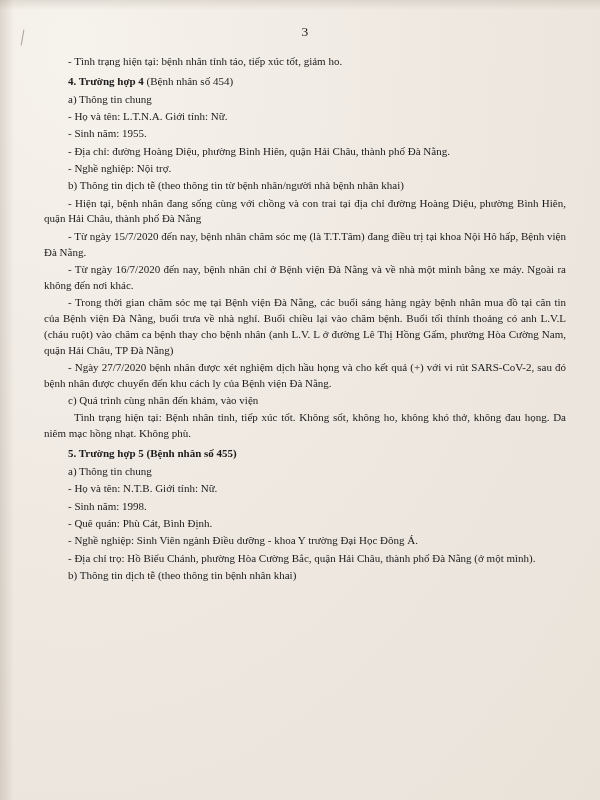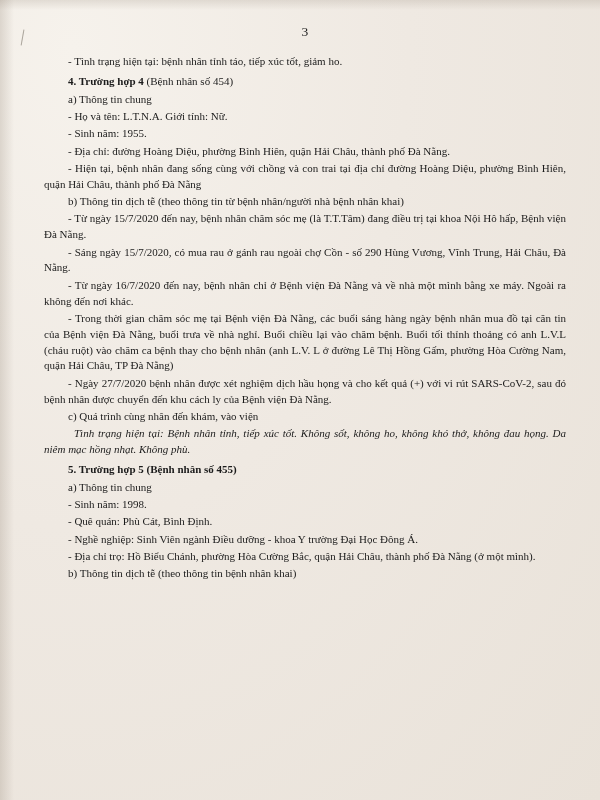--- a/index.html
+++ b/index.html
@@ -36,21 +36,20 @@
     text-justify: inter-word;
   }
   p {
     margin: 0 0 1.5px 0;
   }
   .indent {
     text-indent: 24px;
   }
   .indent-lg {
     text-indent: 30px;
-    font-style: italic;
   }
   .bold {
     font-weight: bold;
   }
   .heading {
     text-indent: 24px;
     margin-top: 4px;
     margin-bottom: 2px;
   }
   .heading .bold {
@@ -96,30 +95,31 @@
 
   <div class="page-number">3</div>
 
   <div class="content" id="content">
       <p class="indent">- Tình trạng hiện tại: bệnh nhân tỉnh táo, tiếp xúc tốt, giảm ho.</p>
       <p class="heading"><span class="bold">4. Trường hợp 4</span><span> (Bệnh nhân số 454)</span></p>
       <p class="indent">a) Thông tin chung</p>
       <p class="indent">- Họ và tên: L.T.N.A. Giới tính: Nữ.</p>
       <p class="indent">- Sinh năm: 1955.</p>
       <p class="indent">- Địa chỉ: đường Hoàng Diệu, phường Bình Hiên, quận Hải Châu, thành phố Đà Nẵng.</p>
+      <p class="indent">- Nghề nghiệp: Nội trợ.</p>
+      <p class="indent">b) Thông tin dịch tễ (theo thông tin từ bệnh nhân/người nhà bệnh nhân khai)</p>
       <p class="indent">- Hiện tại, bệnh nhân đang sống cùng với chồng và con trai tại địa chỉ đường Hoàng Diệu, phường Bình Hiên, quận Hải Châu, thành phố Đà Nẵng</p>
-      <p class="indent">b) Thông tin dịch tễ (theo thông tin từ bệnh nhân/người nhà bệnh nhân khai)</p>
       <p class="indent">- Từ ngày 15/7/2020 đến nay, bệnh nhân chăm sóc mẹ (là T.T.Tâm) đang điều trị tại khoa Nội Hô hấp, Bệnh viện Đà Nẵng.</p>
-      <p class="indent">- Sáng ngày 15/7/2020, có mua rau ở gánh rau ngoài chợ Cồn - số 290 Hùng Vương, Vĩnh Trung, Hải Châu, Đà Nẵng.</p>
       <p class="indent">- Từ ngày 16/7/2020 đến nay, bệnh nhân chỉ ở Bệnh viện Đà Nẵng và về nhà một mình bằng xe máy. Ngoài ra không đến nơi khác.</p>
       <p class="indent">- Trong thời gian chăm sóc mẹ tại Bệnh viện Đà Nẵng, các buổi sáng hàng ngày bệnh nhân mua đồ tại căn tin của Bệnh viện Đà Nẵng, buổi trưa về nhà nghỉ. Buổi chiều lại vào chăm bệnh. Buổi tối thỉnh thoảng có anh L.V.L (cháu ruột) vào chăm ca bệnh thay cho bệnh nhân (anh L.V. L ở đường Lê Thị Hồng Gấm, phường Hòa Cường Nam, quận Hải Châu, TP Đà Nẵng)</p>
       <p class="indent">- Ngày 27/7/2020 bệnh nhân được xét nghiệm dịch hầu họng và cho kết quả (+) với vi rút SARS-CoV-2, sau đó bệnh nhân được chuyển đến khu cách ly của Bệnh viện Đà Nẵng.</p>
       <p class="indent">c) Quá trình cùng nhân đến khám, vào viện</p>
       <p class="indent-lg">Tình trạng hiện tại: Bệnh nhân tỉnh, tiếp xúc tốt. Không sốt, không ho, không khó thở, không đau họng. Da niêm mạc hồng nhạt. Không phù.</p>
       <p class="heading"><span class="bold">5. Trường hợp 5 (Bệnh nhân số 455)</span></p>
       <p class="indent">a) Thông tin chung</p>
+      <p class="indent">- Họ và tên: N.T.B. Giới tính: Nữ.</p>
       <p class="indent">- Sinh năm: 1998.</p>
       <p class="indent">- Quê quán: Phù Cát, Bình Định.</p>
       <p class="indent">- Nghề nghiệp: Sinh Viên ngành Điều dưỡng - khoa Y trường Đại Học Đông Á.</p>
       <p class="indent">- Địa chỉ trọ: Hồ Biểu Chánh, phường Hòa Cường Bắc, quận Hải Châu, thành phố Đà Nẵng (ở một mình).</p>
       <p class="indent">b) Thông tin dịch tễ (theo thông tin bệnh nhân khai)</p>
     </div>
 </div>
 
 </body></html>

